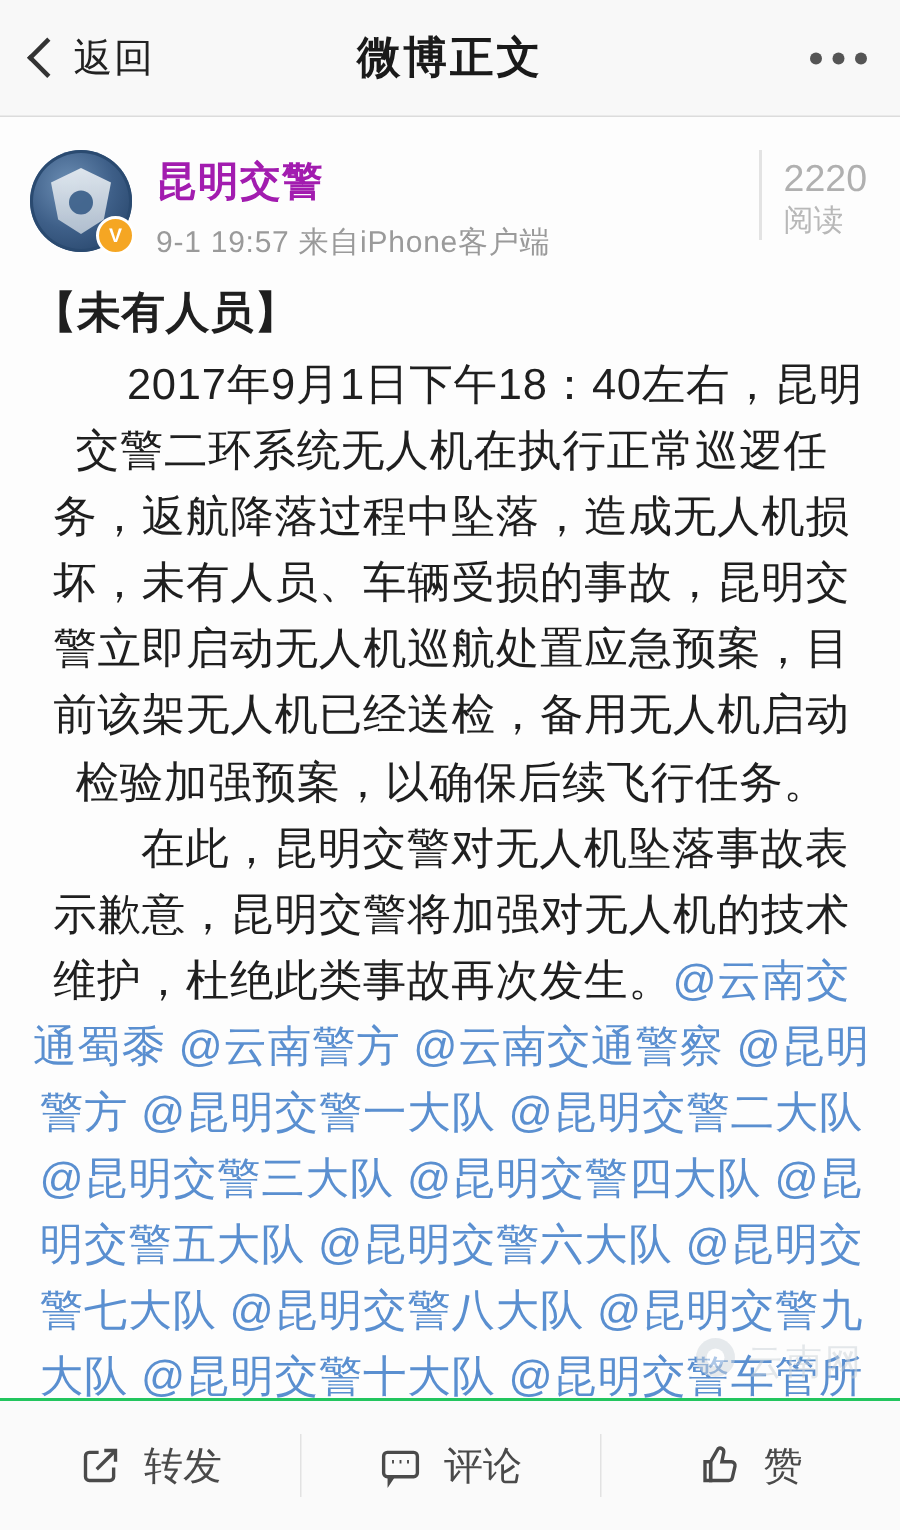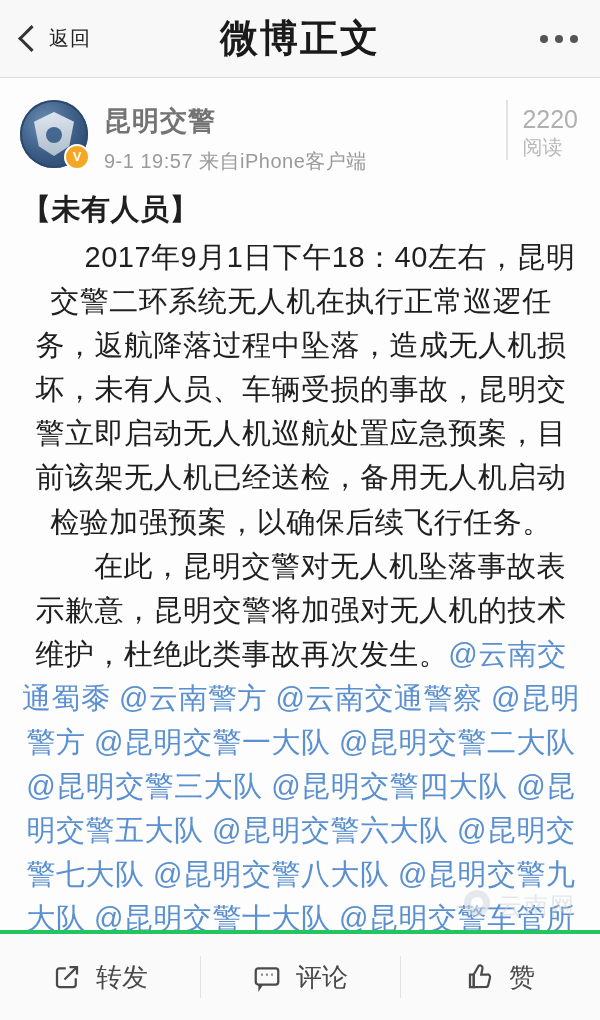--- a/index.html
+++ b/index.html
@@ -44,30 +44,30 @@
   }
   .chev {
     width: 16px;
     height: 16px;
     border-left: 3px solid #333;
     border-bottom: 3px solid #333;
     transform: rotate(45deg);
     margin-right: 2px;
   }
   .nav-back-label {
-    font-size: 20px;
+    font-size: 26px;
     color: #222;
     letter-spacing: 1px;
   }
   .nav-title {
     position: absolute;
     left: 0;
     right: 0;
     text-align: center;
-    font-size: 38px;
+    font-size: 29px;
     font-weight: bold;
     color: #1a1a1a;
     letter-spacing: 2px;
     pointer-events: none;
   }
   .nav-more {
     margin-left: auto;
     display: flex;
     align-items: center;
     gap: 7px;
@@ -152,21 +152,21 @@
   }
   .poster-meta {
     margin-left: 16px;
     display: flex;
     flex-direction: column;
     justify-content: center;
     padding-top: 3px;
   }
   .poster-name {
     font-size: 27px;
-    color: #737373;
+    color: #a21caf;
     font-weight: bold;
     letter-spacing: 1px;
   }
   .poster-sub {
     margin-top: 9px;
     font-size: 20px;
     color: #9a9a9a;
     letter-spacing: .5px;
   }
   .read-count {
@@ -238,21 +238,21 @@
     font-size: 24px;
     color: #cbd2d8;
     letter-spacing: 2px;
   }
 
   
   .toolbar {
     height: 86px;
     min-height: 86px;
     background: #fafafa;
-    border-top: 4px solid #22c55e;
+    border-top: 2px solid #22c55e;
     display: flex;
     align-items: center;
   }
   .tool {
     flex: 1;
     display: flex;
     align-items: center;
     justify-content: center;
     gap: 14px;
     font-size: 26px;

